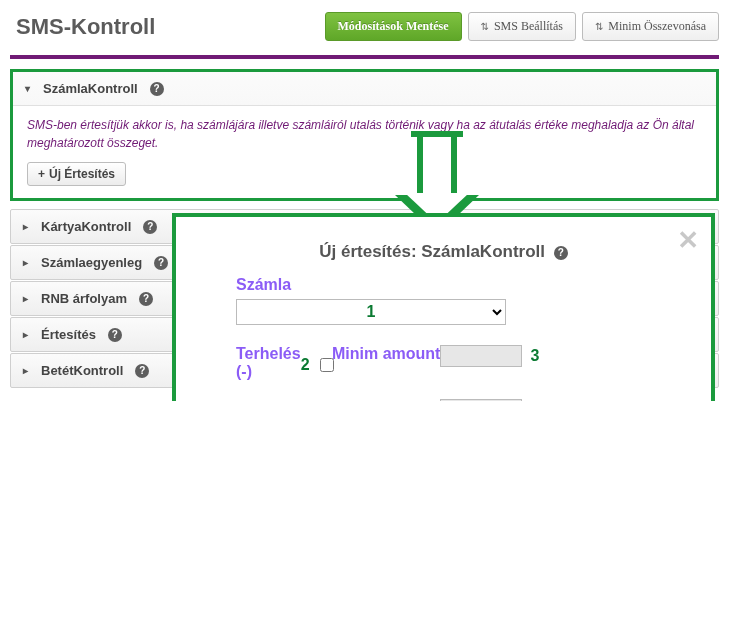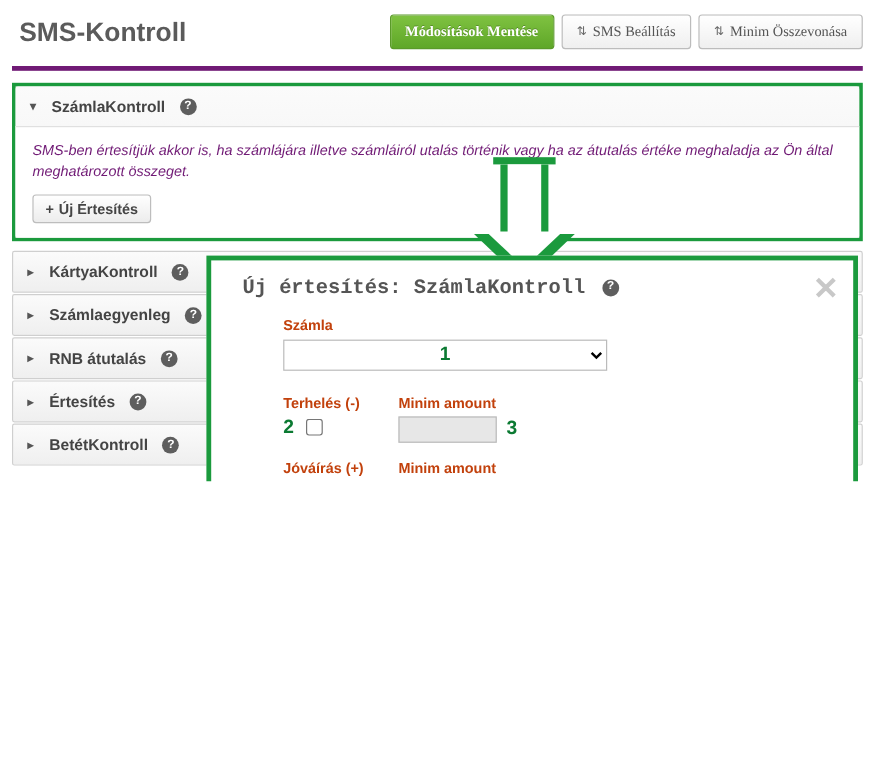--- a/index.html
+++ b/index.html
@@ -113,34 +113,33 @@
     border:4px solid #1b9a3d;
     background:#fff;
     z-index:10;
     padding: 14px 26px 10px 26px;
   }
   .modal-close {
     position:absolute; top:8px; right:12px;
     font-size:26px; color:#c8c8c8; cursor:pointer; font-weight:bold;
   }
   .modal-title {
-    text-align:left; font-size:17px; font-weight:bold; color:#555;
-    margin: 0 0 14px 0;
-    font-family: Liberation Mono, monospace;
+    text-align:center; font-size:17px; font-weight:bold; color:#555;
+    margin: 11px 0 14px 0;
   }
   .modal-title .help-dot { vertical-align:middle; }
   .form { padding: 0 34px; }
-  .flabel { font-size:12px; font-weight:bold; color:#c2410c; display:block; margin-bottom:5px;}
+  .flabel { font-size:16px; font-weight:bold; color:#8b5cf6; display:block; margin-bottom:5px;}
   .row { margin-bottom: 14px; }
   .select {
     width:270px; height:26px; border:1px solid #bbb; background:#fff;
     font-size:12px; padding:2px 4px;
   }
   .pair { display:flex; align-items:flex-start; gap: 6px; }
-  .pair .col { display:flex; flex-direction:column; }
+  .pair .col { display:flex; flex-direction:row; }
   .pair .col .flabel { margin-bottom:4px; }
   .cb { width:14px; height:14px; margin-top:2px; }
   .num-input {
     width:82px; height:22px; border:1px solid #bbb;
     background:#e7e7e7; font-size:12px; padding:2px 4px;
   }
   .marker {
     color:#0b7a32; font-weight:bold; font-size:16px;
     display:inline-flex; align-items:center;
   }
@@ -198,21 +197,21 @@
 <div class="panel">
   <div class="panel-header">
     <span class="caret">▸</span>
     <span>Számlaegyenleg</span>
     <span class="help-dot">?</span>
   </div>
 </div>
 <div class="panel">
   <div class="panel-header">
     <span class="caret">▸</span>
-    <span>RNB átutalás</span>
+    <span>RNB árfolyam</span>
     <span class="help-dot">?</span>
   </div>
 </div>
 <div class="panel">
   <div class="panel-header">
     <span class="caret">▸</span>
     <span>Értesítés</span>
     <span class="help-dot">?</span>
   </div>
 </div>

